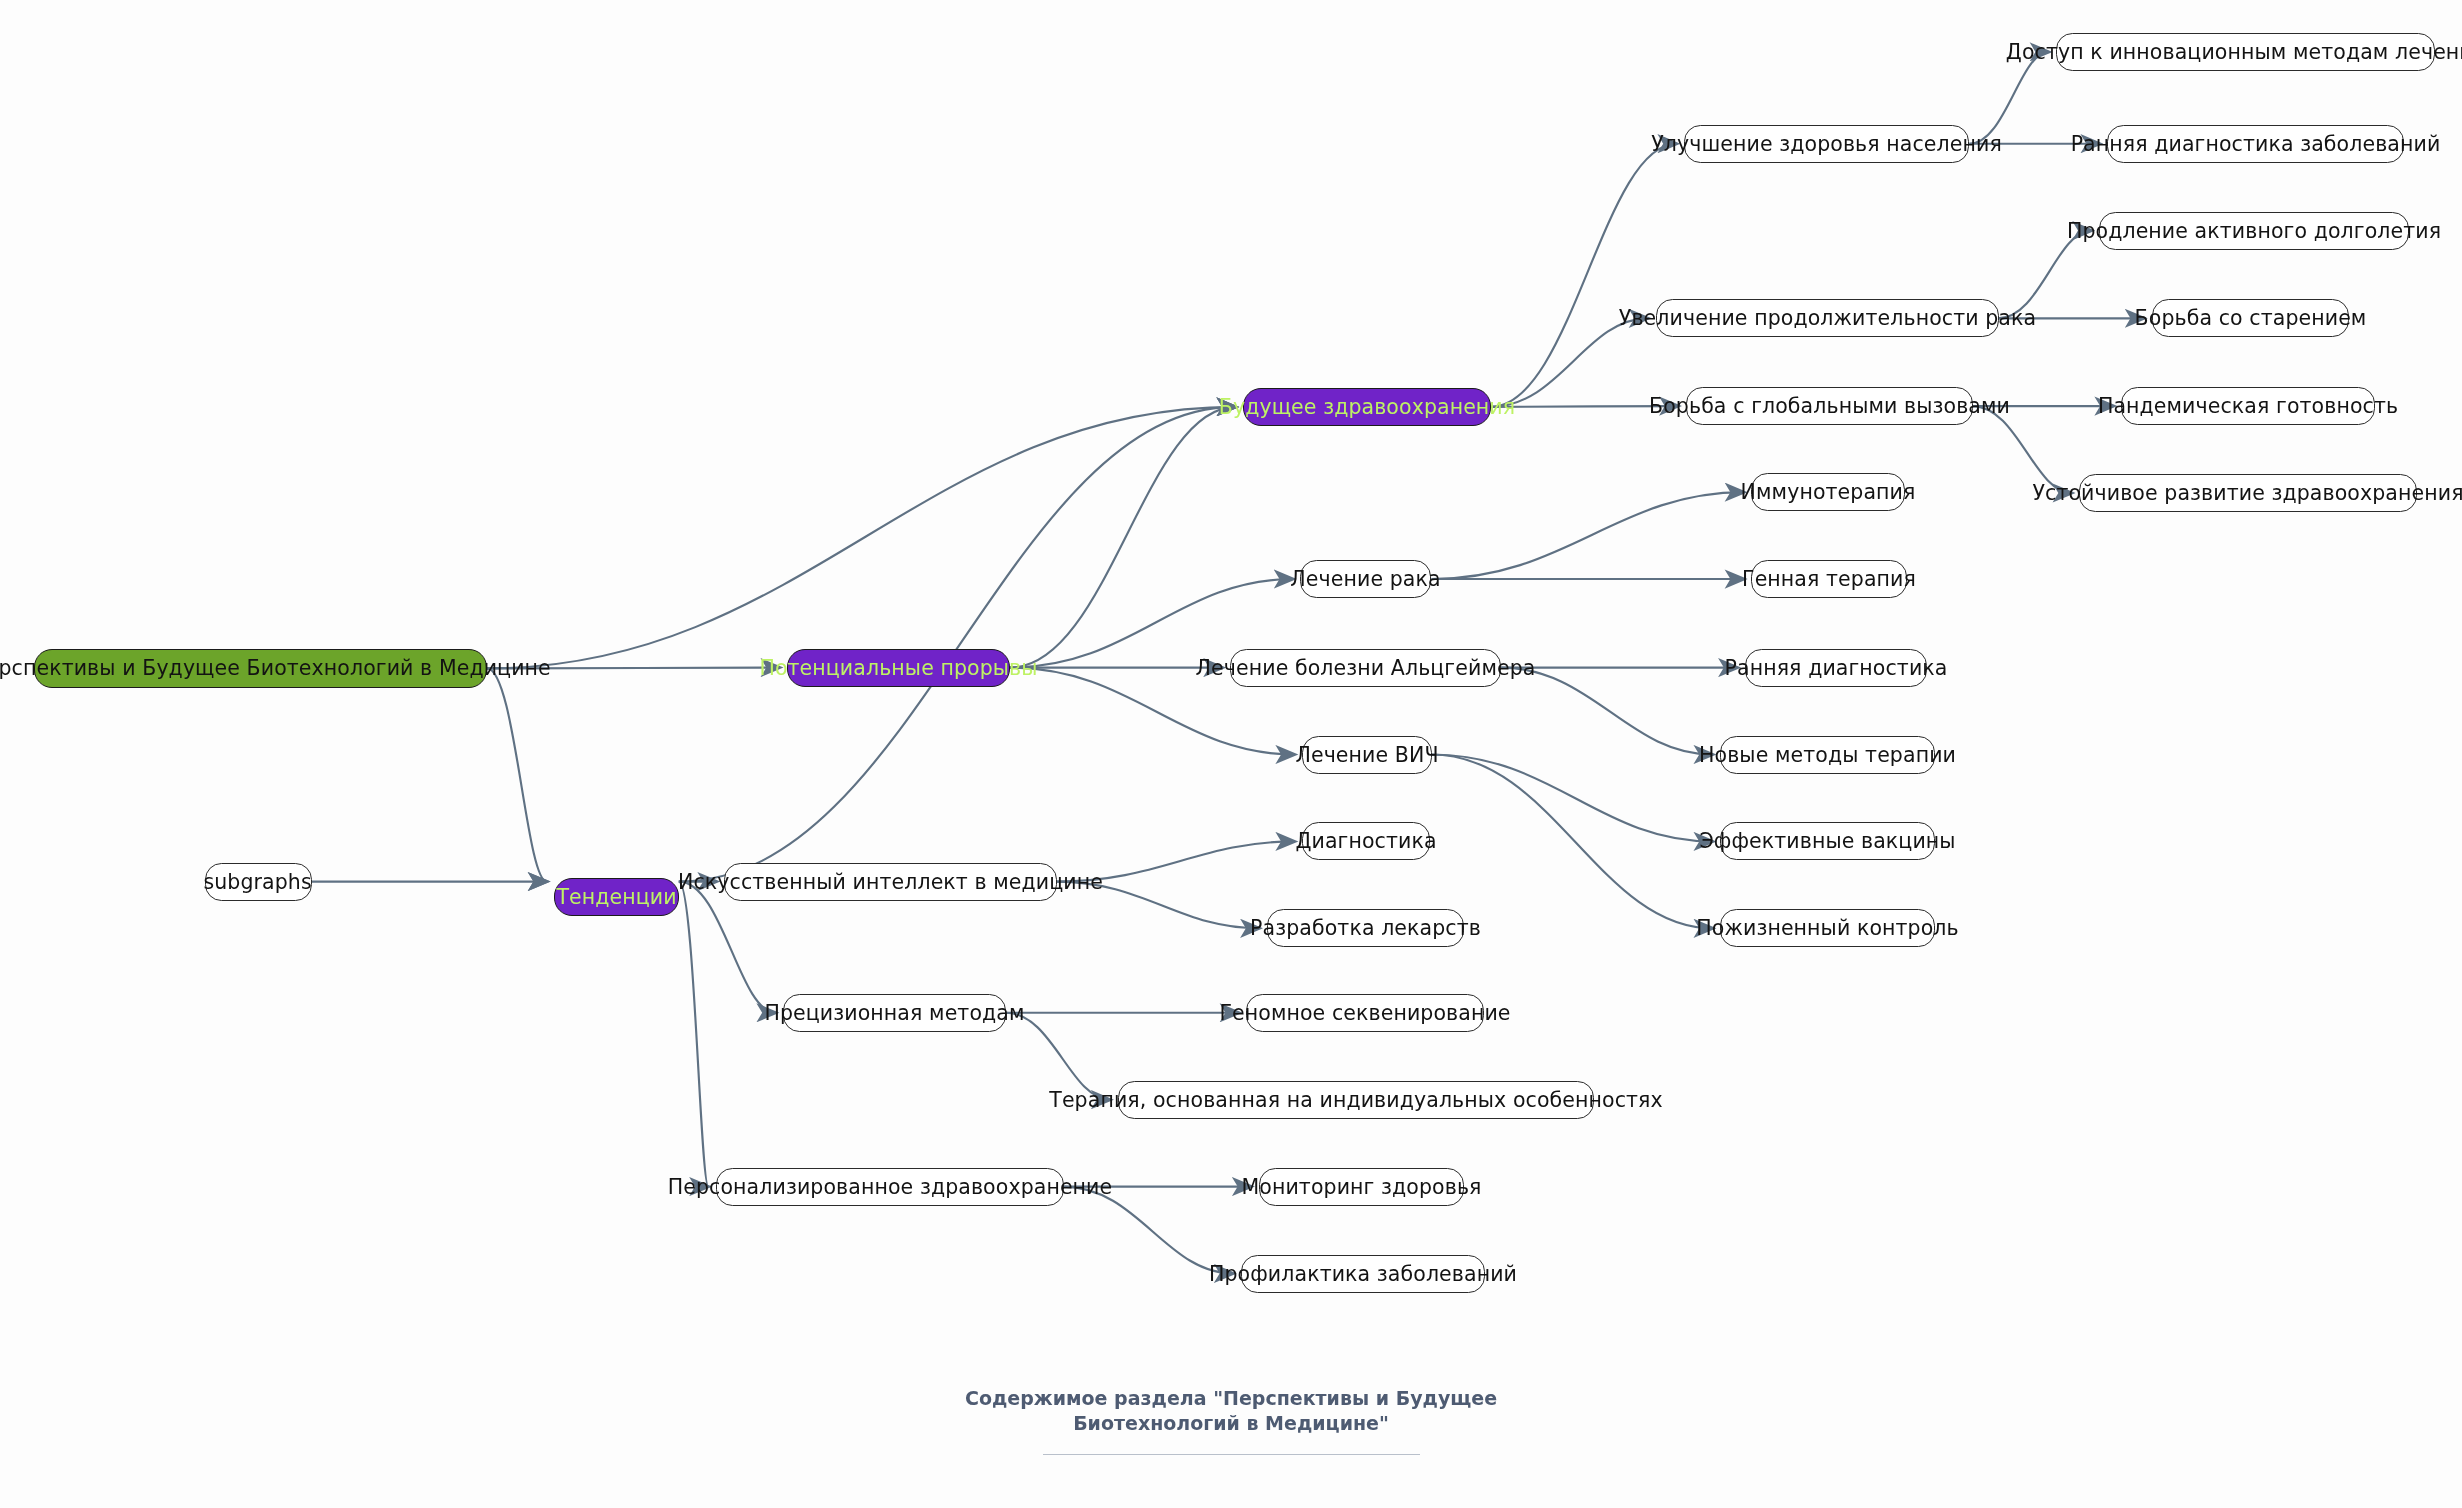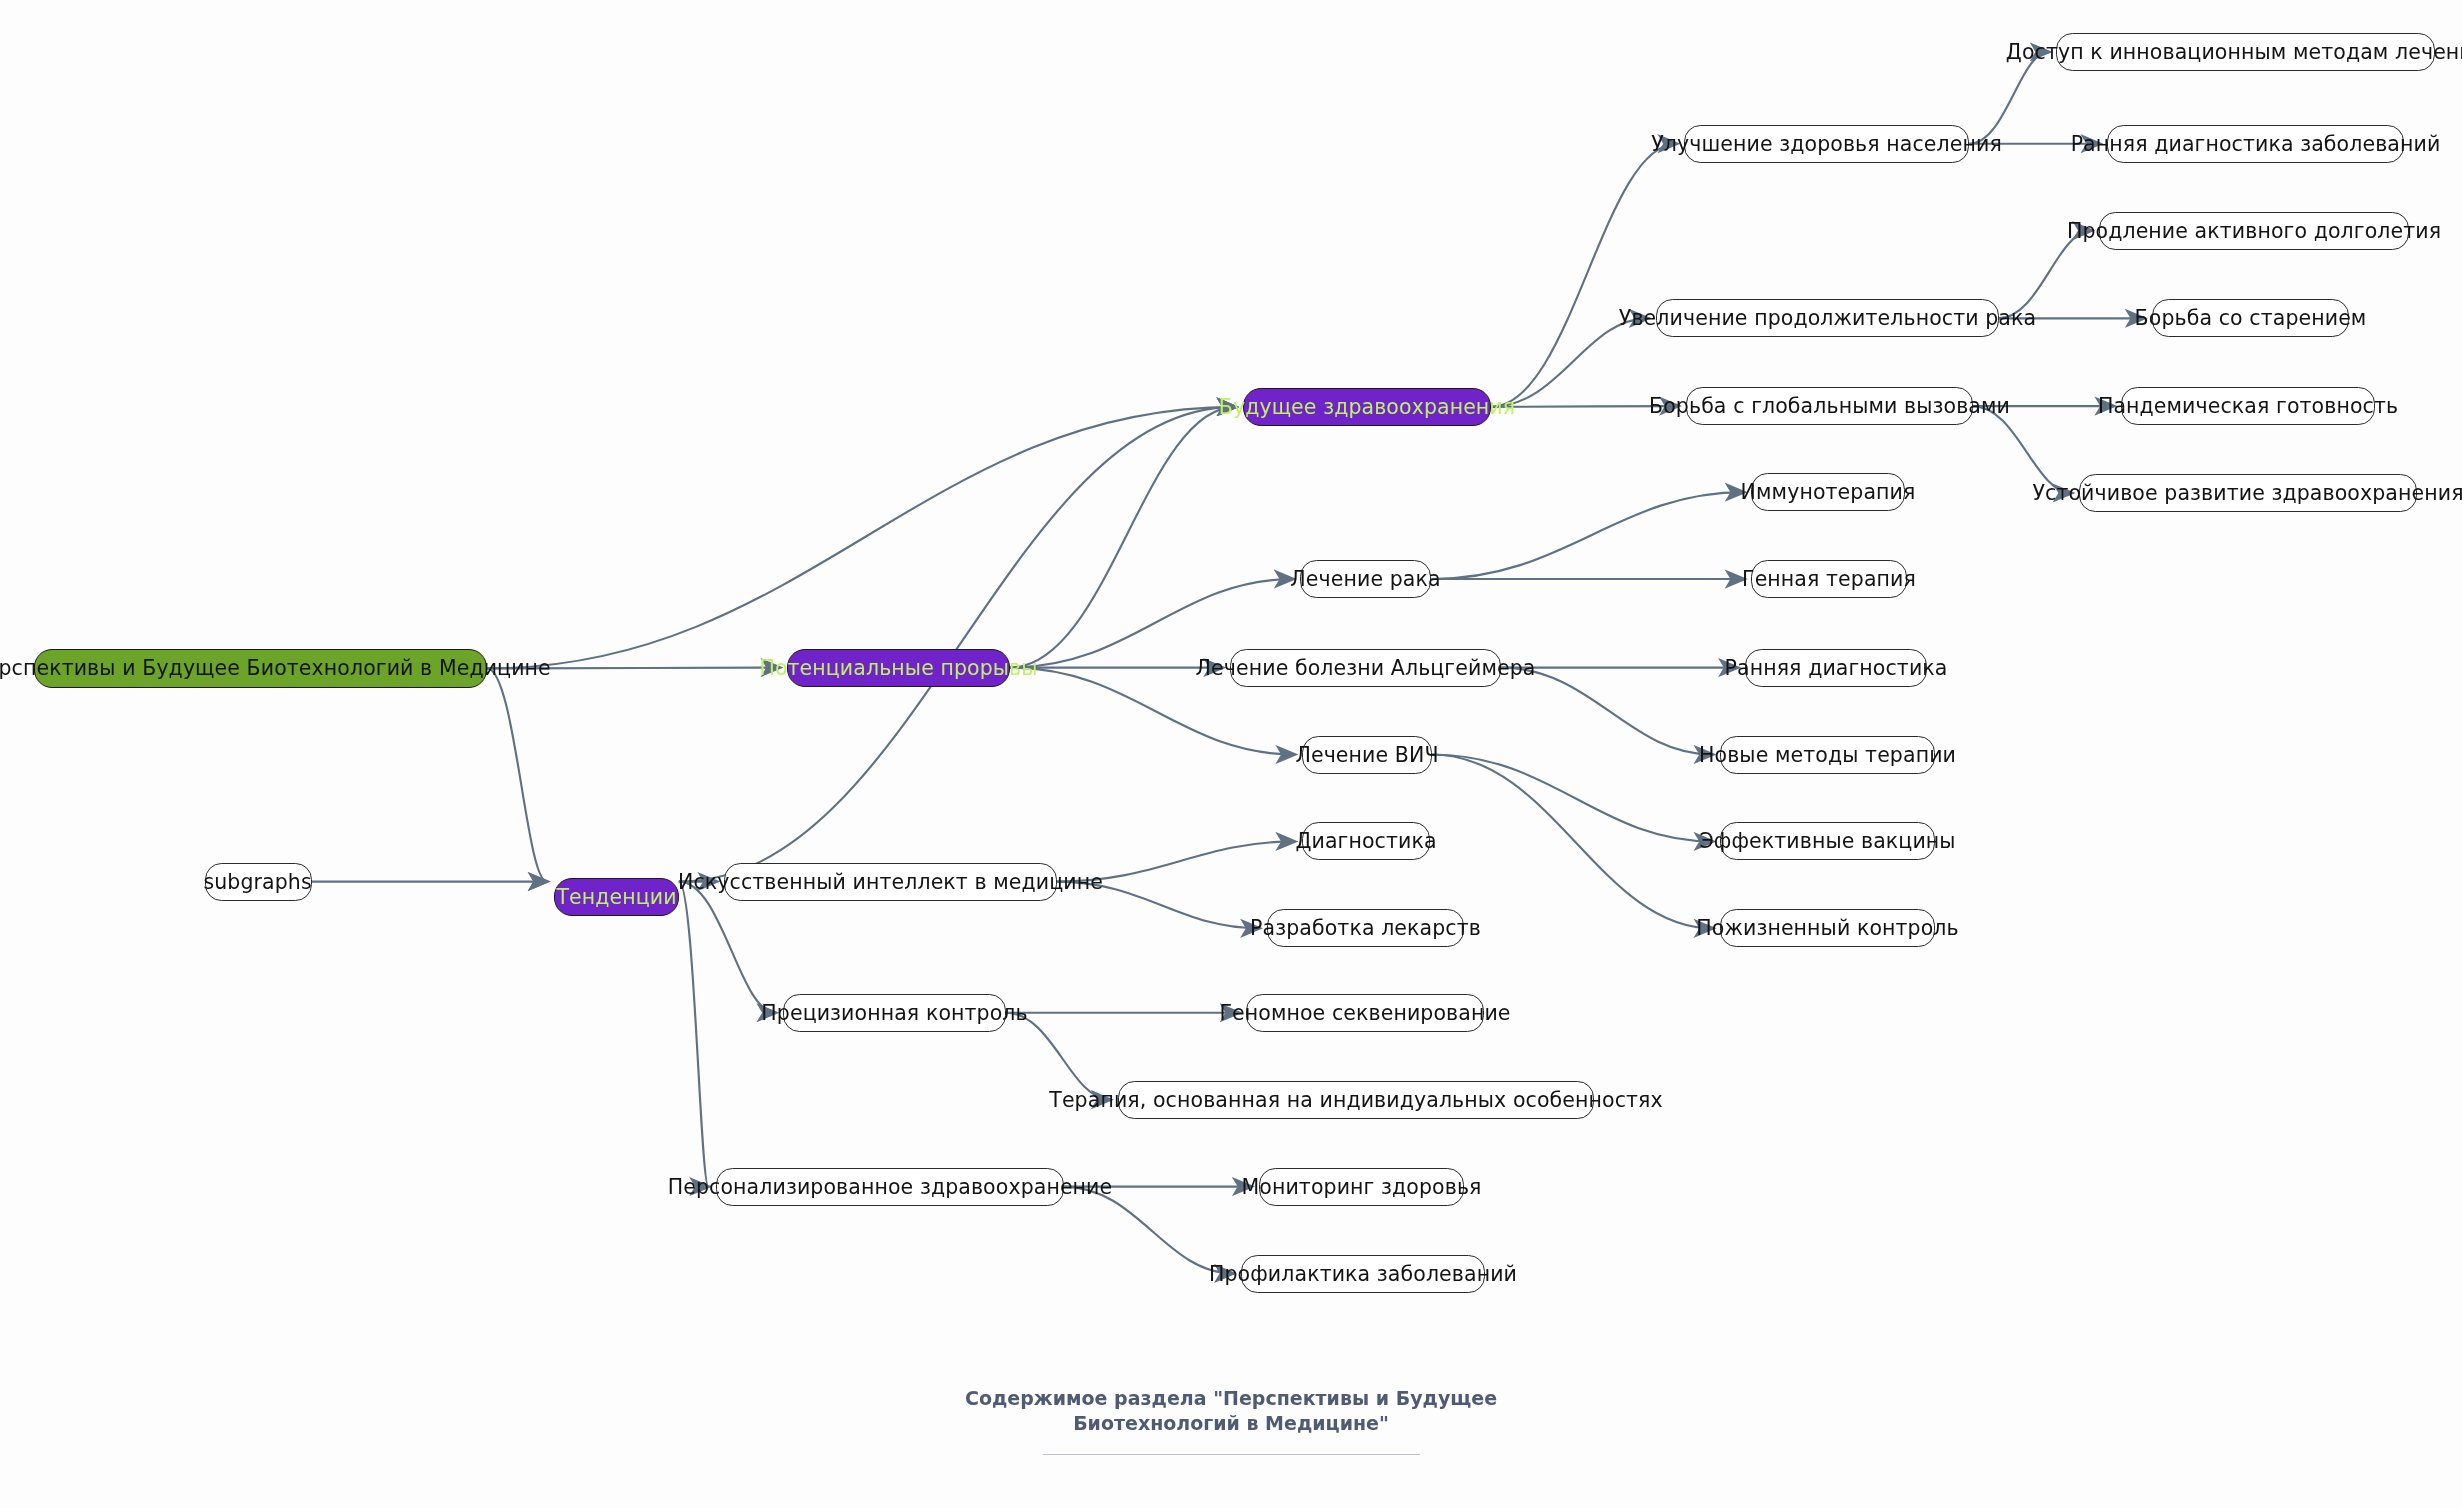--- a/index.html
+++ b/index.html
@@ -206,21 +206,21 @@
       <div class="node leaf" style="left: 724px; top: 863px; width: 333px; height: 38px;">
         <span>Искусственный интеллект в медицине</span>
       </div>
       <div class="node leaf" style="left: 1302px; top: 822px; width: 128px; height: 38px;">
         <span>Диагностика</span>
       </div>
       <div class="node leaf" style="left: 1267px; top: 909px; width: 197px; height: 38px;">
         <span>Разработка лекарств</span>
       </div>
       <div class="node leaf" style="left: 783px; top: 994px; width: 223px; height: 38px;">
-        <span>Прецизионная контроль</span>
+        <span>Прецизионная методам</span>
       </div>
       <div class="node leaf" style="left: 1246px; top: 994px; width: 238px; height: 38px; text-align: center;">
         <span>Геномное секвенирование</span>
       </div>
       <div class="node leaf" style="left: 1118px; top: 1081px; width: 476px; height: 38px;">
         <span>Терапия, основанная на индивидуальных особенностях</span>
       </div>
       <div class="node leaf" style="left: 716px; top: 1168px; width: 348px; height: 38px;">
         <span>Персонализированное здравоохранение</span>
       </div>

